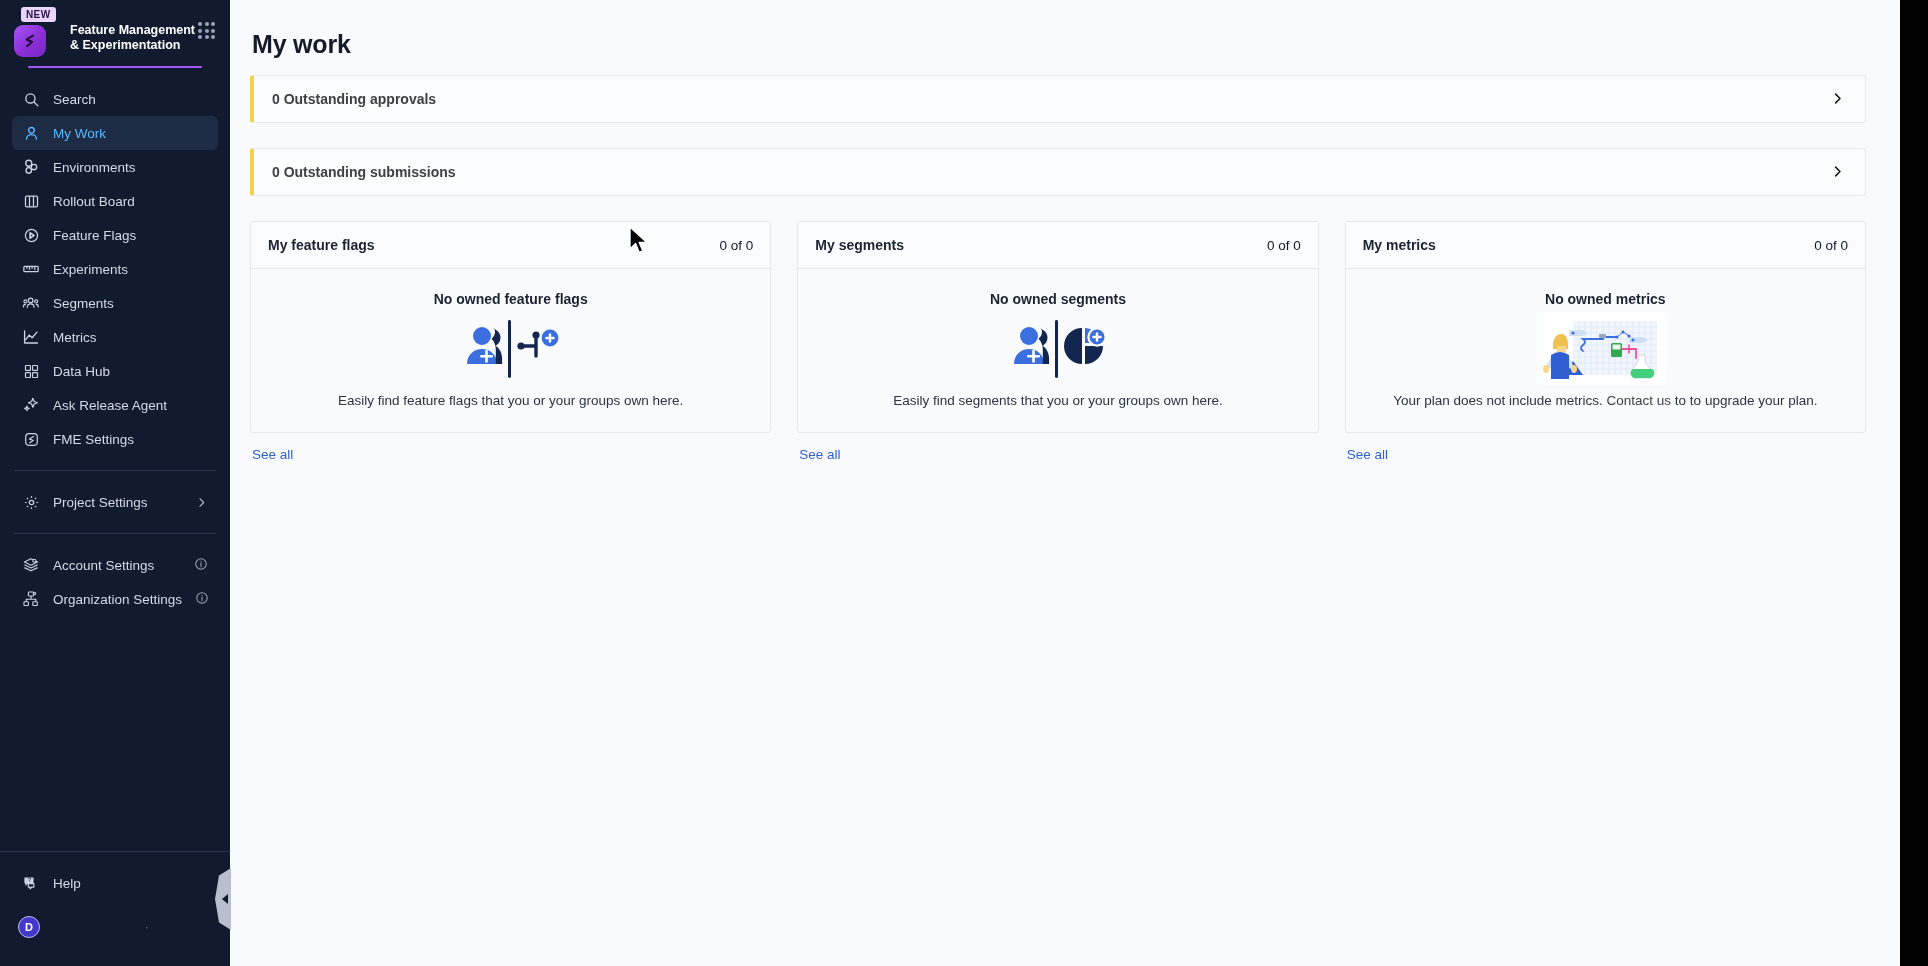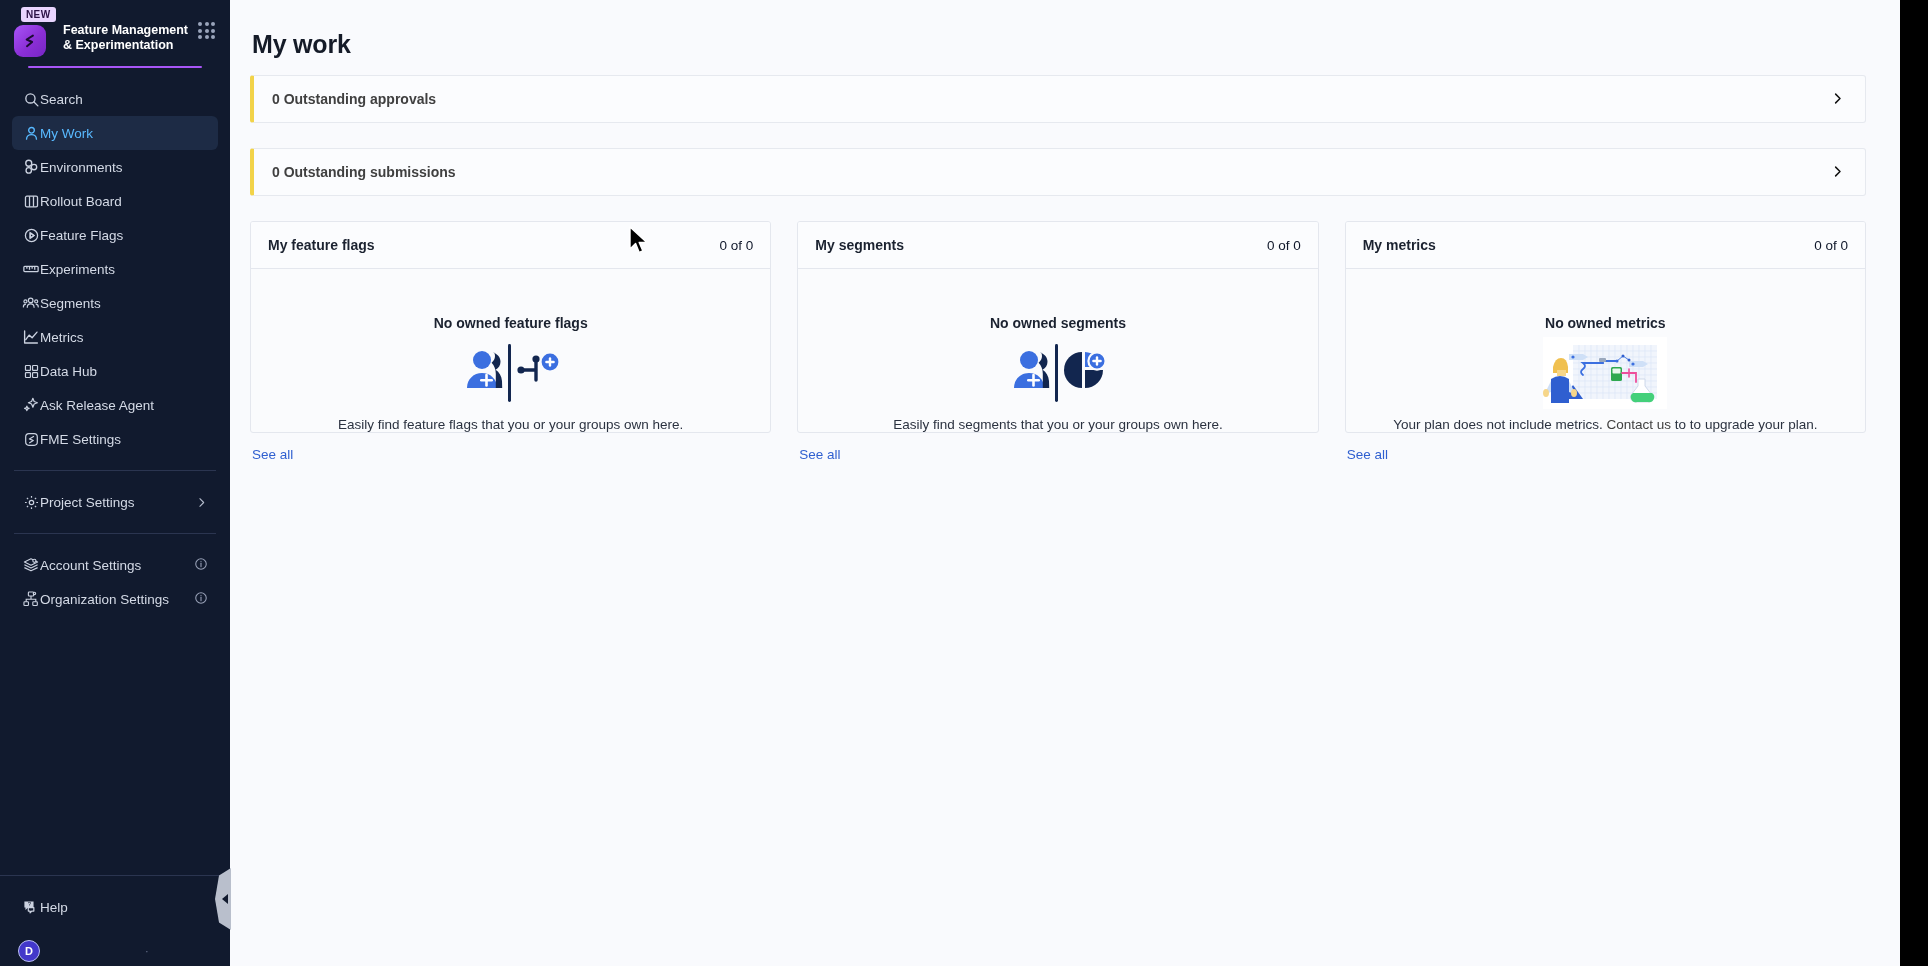--- a/index.html
+++ b/index.html
@@ -14,21 +14,21 @@
   
   .sidebar {
     width: 230px; height: 966px;
     background: #111a2e;
     position: relative;
     flex: 0 0 230px;
     display: flex; flex-direction: column;
     z-index: 5;
   }
   .sb-top { padding: 8px 14px 0 14px; position: relative; }
-  .brand-row { display: flex; align-items: flex-start; gap: 15px; padding-top: 10px; }
+  .brand-row { display: flex; align-items: flex-start; gap: 22px; padding-top: 10px; }
   .logo-wrap { position: relative; width: 34px; flex: 0 0 34px; }
   .new-badge {
     position: absolute; top: -11px; left: 7px;
     background: #e9d5ff; color: #2b1245;
     font-size: 10px; font-weight: 700; letter-spacing: .4px;
     padding: 1px 5px; border-radius: 3px; line-height: 13px;
     font-family: "Liberation Sans", sans-serif;
     z-index: 2;
   }
   .logo-sq {
@@ -59,36 +59,36 @@
   }
   .project-label {
     display: flex; align-items: center; gap: 5px;
     color: #9aa4bb; font-size: 9.5px; font-weight: 700; letter-spacing: 1px;
   }
   .project-name { color: #ffffff; font-size: 14.5px; margin-top: 2px; }
   .project-chev { position: absolute; right: 9px; top: 50%; transform: translateY(-50%); color: #c3cada; }
 
   .nav { margin-top: 14px; flex: 0 0 auto; }
   .nav-item {
-    display: flex; align-items: center; 
+    display: flex; align-items: center; gap: 13px;
     height: 34px; margin: 0 12px; padding: 0 10px;
     border-radius: 6px; cursor: pointer;
     color: #d4dae6; font-size: 13.5px; white-space: nowrap;
   }
   .nav-item .ico { width: 18px; height: 18px; flex: 0 0 18px; display:flex; align-items:center; justify-content:center; }
   .nav-item.active { background: #1d2b45; color: #58b9ff; }
   .nav-item.active .ico svg { stroke: #58b9ff; }
   .divider { height: 1px; background: #2b3550; margin: 14px 14px; }
   .trail { margin-left: auto; display:flex; align-items:center; }
   .info-ico { margin-left: auto; color: #8d97ae; }
 
   .sb-bottom {
     margin-top: auto;
     border-top: 1px solid #2b3550;
-    padding-top: 14px; padding-bottom: 4px;
+    padding-top: 14px; padding-bottom: 28px;
   }
   .avatar-row { padding: 16px 0 0 18px; display:flex; align-items:center; }
   .avatar {
     width: 22px; height: 22px; border-radius: 50%;
     background: #4338ca; color: #fff; font-size: 11px; font-weight: 700;
     display: flex; align-items: center; justify-content: center;
     border: 1.5px solid #b9bff5; cursor: pointer;
   }
   .dot-mark { color:#6b7590; font-size: 11px; margin-left: 105px; }
 
@@ -143,21 +143,21 @@
     display: flex; align-items: center;
     height: 47px; padding: 0 17px;
     border-bottom: 1px solid #e4e7ee;
     background: #fbfcfe;
   }
   .card-title { font-size: 14px; font-weight: 700; color: #1b2230; }
   .card-count { margin-left: auto; font-size: 13.5px; color: #0f172a; }
   .card-body {
     height: 163px;
     padding: 22px 14px 0 14px;
-    display: flex; flex-direction: column; align-items: center; justify-content: flex-end;
+    display: flex; flex-direction: column; align-items: center;
   }
   .empty-title { font-size: 14px; font-weight: 700; color: #1b2230; margin-bottom: 6px; }
   .empty-art { height: 72px; display: flex; align-items: center; justify-content: center; }
   .empty-desc { font-size: 13.5px; color: #2b3240; margin-top: 8px; text-align: center; }
   .link { color: #404040; text-decoration: none; cursor: pointer; }
   .see-all {
     display: inline-block; margin-top: 14px; margin-left: 2px;
     color: #2f5fd0; font-size: 13.5px; cursor: pointer; text-decoration: none;
   }
 

